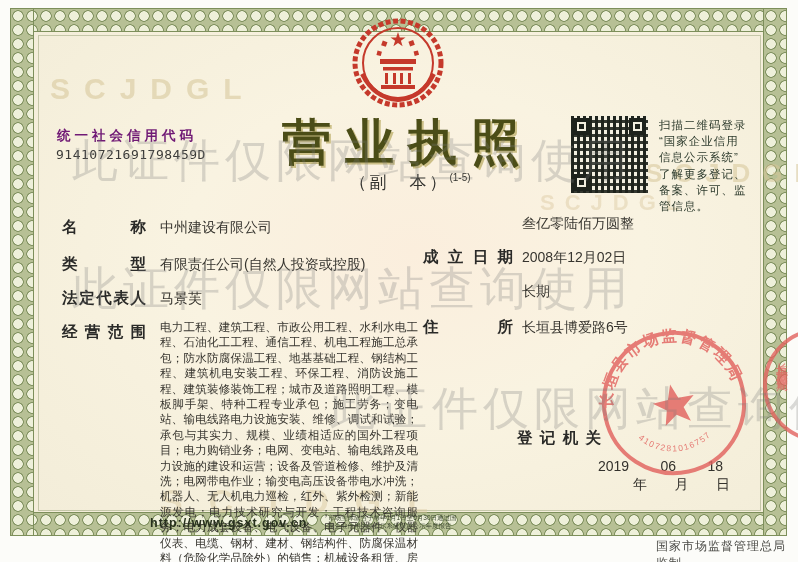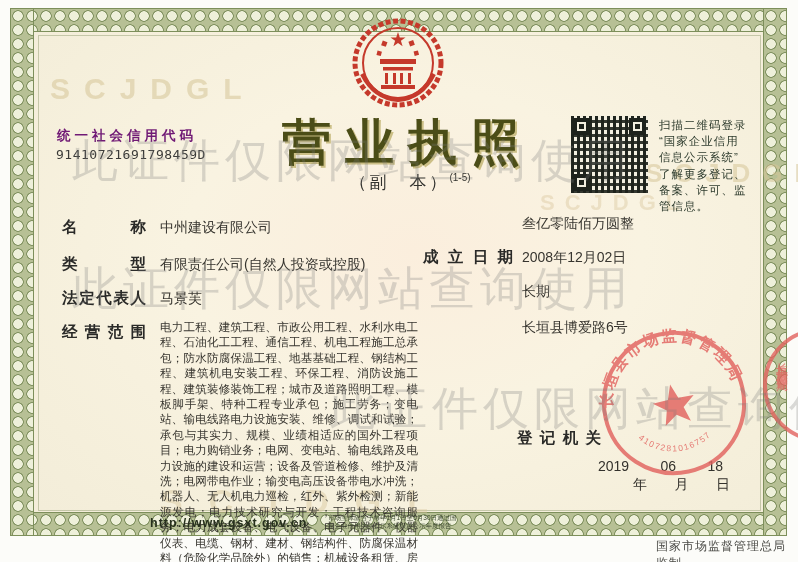--- a/index.html
+++ b/index.html
@@ -140,20 +140,21 @@
   <div class="flabel" style="left:62px;top:322px;width:84px;">经营范围</div>
   <div class="scope">电力工程、建筑工程、市政公用工程、水利水电工程、石油化工工程、通信工程、机电工程施工总承包；防水防腐保温工程、地基基础工程、钢结构工程、建筑机电安装工程、环保工程、消防设施工程、建筑装修装饰工程；城市及道路照明工程、模板脚手架、特种工程专业承包；施工劳务；变电站、输电线路电力设施安装、维修、调试和试验；承包与其实力、规模、业绩相适应的国外工程项目；电力购销业务；电网、变电站、输电线路及电力设施的建设和运营；设备及管道检修、维护及清洗；电网带电作业；输变电高压设备带电水冲洗；机器人、无人机电力巡检，红外、紫外检测；新能源发电；电力技术研究与开发；工程技术咨询服务；电力成套设备、电气设备、电子元器件、仪器仪表、电缆、钢材、建材、钢结构件、防腐保温材料（危险化学品除外）的销售；机械设备租赁、房屋租赁、厂房租赁*（依法须经批准的项目，经相关部门批准后方可开展经营活动）</div>
 
   <div class="fvalue" style="left:522px;top:215px;">叁亿零陆佰万圆整</div>
 
   <div class="flabel" style="left:423px;top:247px;width:90px;">成立日期</div>
   <div class="fvalue" style="left:522px;top:249px;">2008年12月02日</div>
 
   <div class="fvalue" style="left:522px;top:283px;">长期</div>
 
+  <div class="flabel" style="left:423px;top:317px;width:90px;">住所</div>
   <div class="fvalue" style="left:522px;top:319px;">长垣县博爱路6号</div>
 
   <div class="flabel" style="left:517px;top:428px;width:84px;">登记机关</div>
   <div class="date-nums">
     <span>2019</span>
     <span>06</span>
     <span>18</span>
   </div>
   <div class="date-chars">
     <span>年</span>

